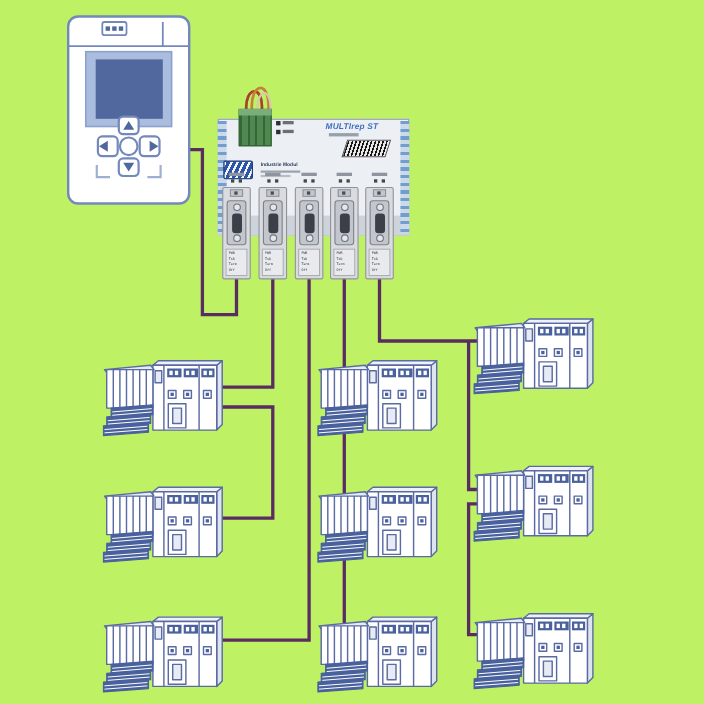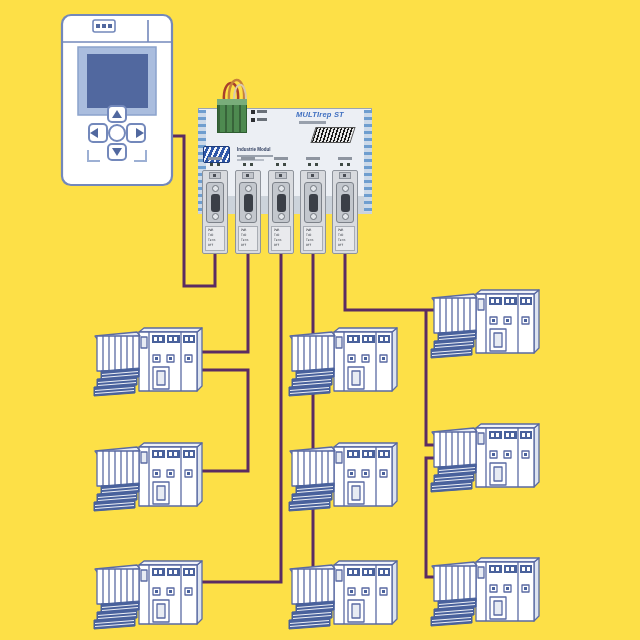--- a/index.html
+++ b/index.html
@@ -1,16 +1,16 @@
 <!DOCTYPE html>
 <html><head>
 <meta charset="utf-8">
 <style>
   html,body{margin:0;padding:0;background:#ffffff;}
-  #canvas{position:relative;width:640px;height:640px;background:#fde047;overflow:hidden;
+  #canvas{position:relative;width:640px;height:640px;background:#bef264;overflow:hidden;
           font-family:"Liberation Sans", sans-serif;}
   .abs{position:absolute;}
   
   #wiring{position:absolute;left:0;top:0;z-index:1;}
   
   .device{z-index:5;}
   .conn{z-index:6;}
 
   
   .rep-body{left:198px;top:108px;width:174px;height:106px;background:#eceff4;

